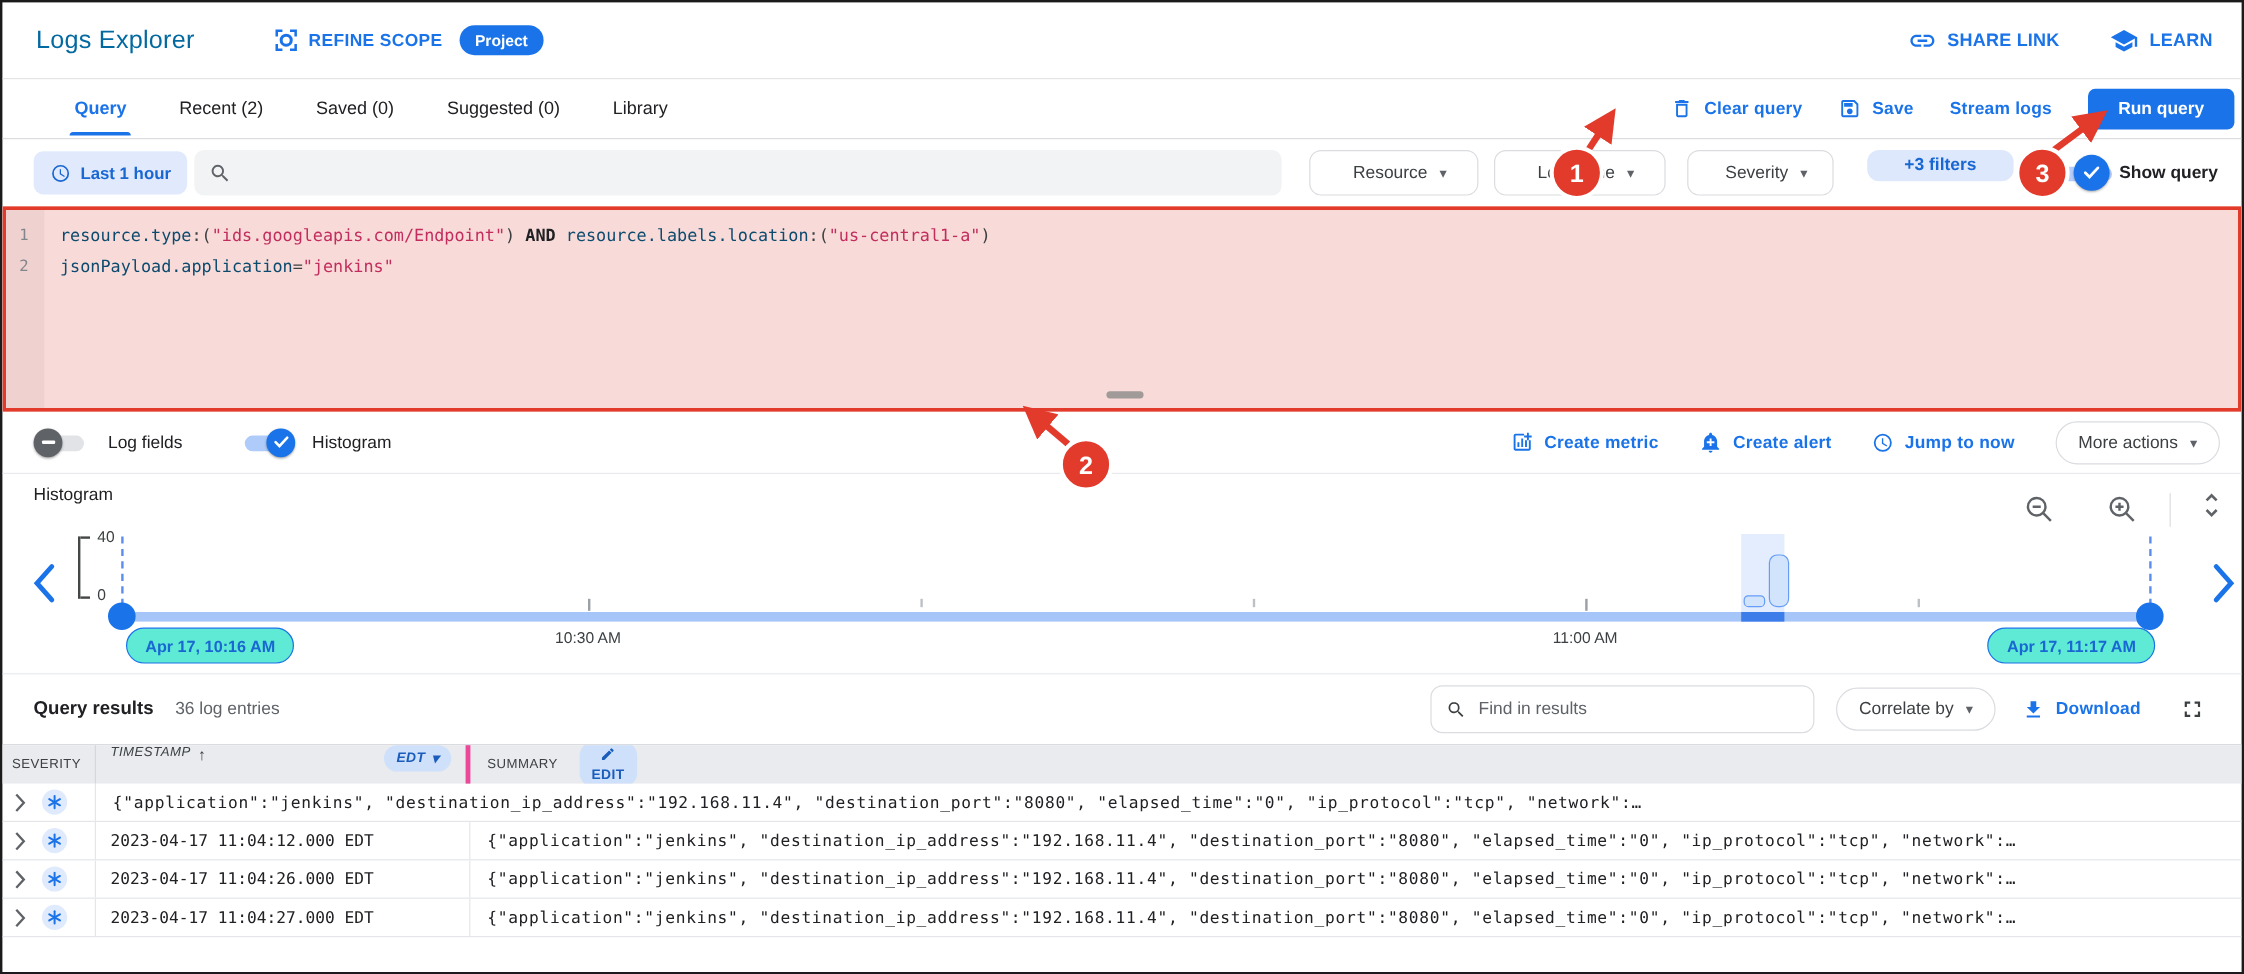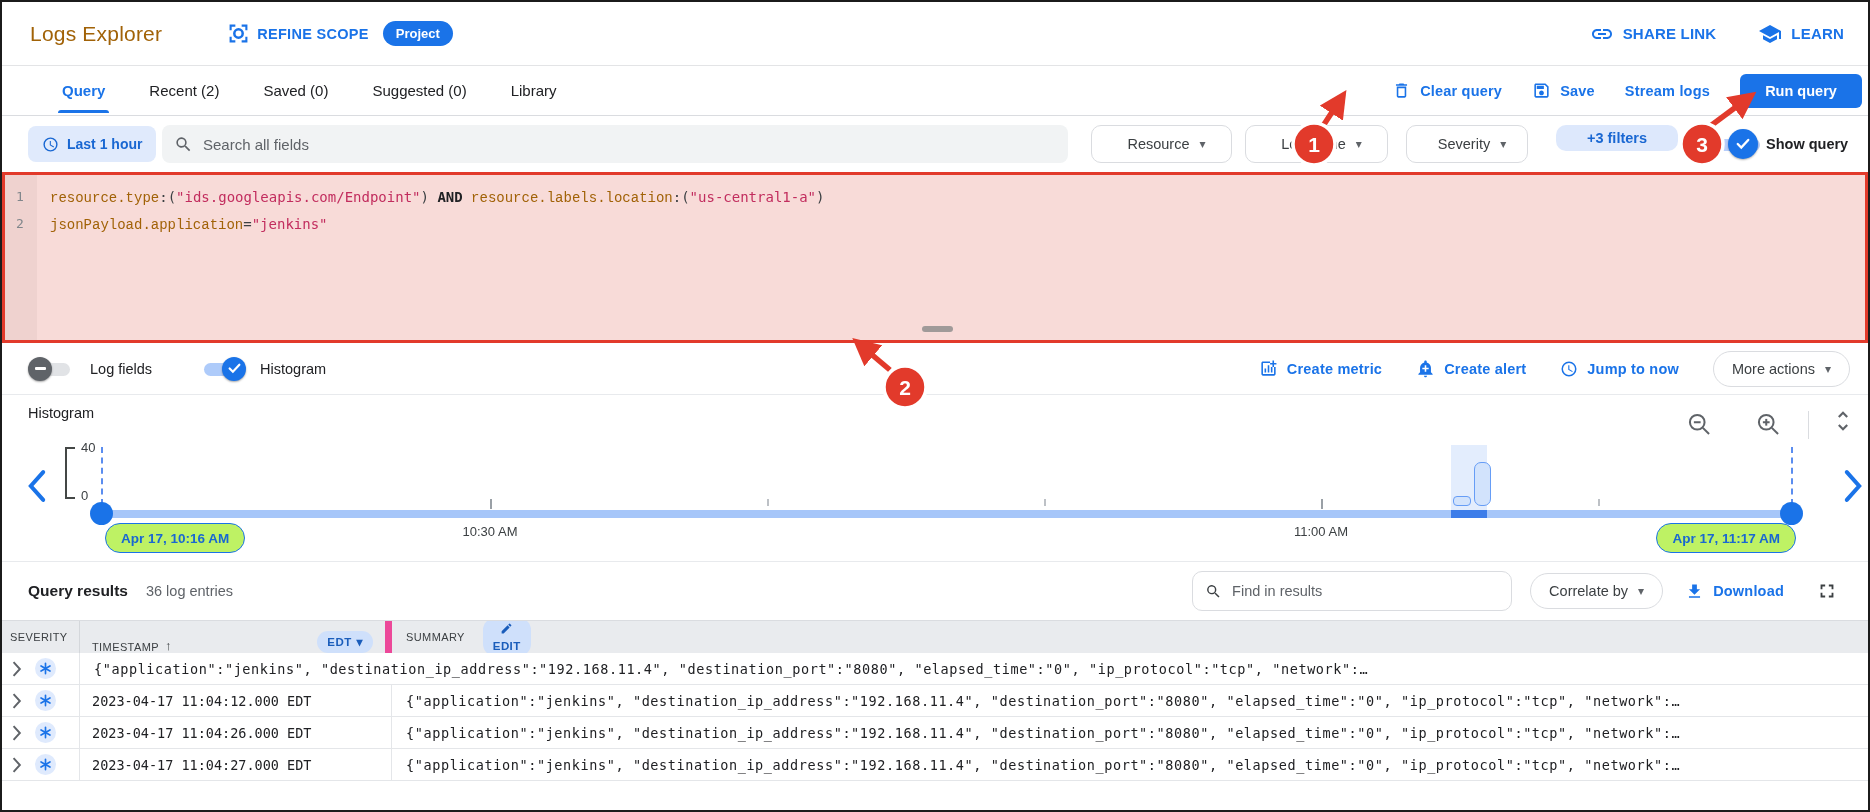--- a/index.html
+++ b/index.html
@@ -6,21 +6,21 @@
   body { background: #fff; font-family: "Liberation Sans", sans-serif; }
   .page {
     position: relative; width: 1870px; height: 812px;
     border: 2px solid #1b1b1b; background: #fff; overflow: hidden;
     color: #202124;
   }
   svg { display: block; }
 
   
   .topbar { height: 64px; display: flex; align-items: center; padding: 0 24px 0 28px; border-bottom: 1px solid #e3e4e6; }
-  .app-title { font-size: 21px; color: #a16207; letter-spacing: .2px; }
+  .app-title { font-size: 21px; color: #0369a1; letter-spacing: .2px; }
   .refine { display: flex; align-items: center; gap: 8px; margin-left: 66px; cursor: pointer; }
   .refine-label { color: #1a73e8; font-size: 14.5px; font-weight: 700; letter-spacing: .3px; }
   .project-pill { background: #1a73e8; color: #fff; font-size: 13px; font-weight: 600; border-radius: 13px; padding: 5px 13px; margin-left: 6px; }
   .topbar-right { margin-left: auto; display: flex; align-items: center; gap: 42px; }
   .blue-action { display: flex; align-items: center; gap: 9px; color: #1a73e8; font-size: 15px; font-weight: 700; letter-spacing: .2px; cursor: pointer; }
 
   
   .tabbar { height: 50px; display: flex; align-items: center; padding: 0 6px 0 26px; border-bottom: 1px solid #dadce0; }
   .tabs { display: flex; align-items: center; gap: 40px; }
   .tab { position: relative; font-size: 15px; color: #202124; padding: 14px 2px; cursor: pointer; white-space: nowrap; }
@@ -47,21 +47,21 @@
   .sq-knob { position: relative; width: 30px; height: 30px; border-radius: 50%; background: #1a73e8; display: flex; align-items: center; justify-content: center; box-shadow: 0 1px 2px rgba(0,0,0,.3); margin-left: 14px; }
   .show-query-label { font-size: 14.5px; color: #202124; font-weight: 600; }
 
   
   .editor { position: relative; height: 171px; background: #f8dbd8; border: 3px solid #e23a2b; }
   .editor-gutter { position: absolute; left: 0; top: 0; bottom: 0; width: 32px; background: #efd2cf; }
   .code { position: relative; padding-top: 9px; font-family: "DejaVu Sans Mono", monospace; font-size: 14px; }
   .code-line { display: flex; line-height: 26px; }
   .lnum { width: 32px; flex: 0 0 32px; text-align: left; padding-left: 11px; color: #80868b; font-size: 13px; }
   .ltext { padding-left: 13px; white-space: pre; }
-  .tok-field { color: #a16207; font-family: Liberation Mono, monospace; }
+  .tok-field { color: #0c4a6e; }
   .tok-string { color: #c22d5e; }
   .tok-punct { color: #3c4043; }
   .tok-keyword { color: #202124; font-weight: 600; }
   .drag-handle { position: absolute; left: 917px; top: 151px; width: 31px; height: 6px; border-radius: 3px; background: #a09a99; cursor: row-resize; }
 
   
   .viewbar { height: 52px; display: flex; align-items: center; padding: 0 18px 0 24px; border-bottom: 1px solid #e8eaed; }
   .switch { position: relative; width: 52px; height: 30px; cursor: pointer; flex: 0 0 auto; }
   .switch .track { position: absolute; left: 8px; top: 9px; width: 36px; height: 13px; border-radius: 7px; }
   .switch .knob { position: absolute; top: 3px; width: 24px; height: 24px; border-radius: 50%; display: flex; align-items: center; justify-content: center; box-shadow: 0 1px 2px rgba(0,0,0,.35); }
@@ -91,39 +91,39 @@
   .timeline { position: absolute; left: 100px; top: 115px; width: 1690px; height: 8px; background: #a6c6f9; }
   .timeline-selection { position: absolute; left: 1449px; top: 115px; width: 36px; height: 8px; background: #3d7de9; }
   .hist-band { position: absolute; left: 1449px; top: 50px; width: 36px; height: 65px; background: rgba(66,133,244,.15); }
   .bar { position: absolute; background: #d2e3fc; border: 1.5px solid #669df6; }
   .bar-small { left: 1451px; top: 101px; width: 18px; height: 10px; border-radius: 4px; }
   .bar-tall { left: 1472px; top: 67px; width: 17px; height: 44px; border-radius: 7px; }
   .tl-dot { position: absolute; top: 107px; width: 23px; height: 23px; border-radius: 50%; background: #1a73e8; cursor: ew-resize; }
   .dot-left { left: 88px; } .dot-right { left: 1778px; }
   .tick { position: absolute; top: 104px; width: 2px; height: 10px; background: #9aa0a6; }
   .tick-label { position: absolute; top: 129px; font-size: 13px; color: #3c4043; transform: translateX(-50%); }
-  .time-chip-outline { position: absolute; top: 128px; height: 30px; display: flex; align-items: center; border: 1.5px solid #1a73e8; border-radius: 16px; background: #bef264; color: #1967d2; font-size: 13.5px; font-weight: 600; padding: 0 15px; cursor: pointer; white-space: nowrap; }
+  .time-chip-outline { position: absolute; top: 128px; height: 30px; display: flex; align-items: center; border: 1.5px solid #1a73e8; border-radius: 16px; background: #5eead4; color: #1967d2; font-size: 13.5px; font-weight: 600; padding: 0 15px; cursor: pointer; white-space: nowrap; }
   .chip-start { left: 103px; } .chip-end { right: 72px; }
 
   
   .resultsbar { height: 58px; display: flex; align-items: center; padding: 0 20px 0 26px; }
   .results-title { font-size: 15.5px; font-weight: 700; color: #202124; }
   .results-count { font-size: 14.5px; color: #5f6368; margin-left: 18px; }
   .find-box { margin-left: auto; width: 320px; height: 40px; border: 1px solid #dadce0; border-radius: 10px; display: flex; align-items: center; gap: 10px; padding: 0 12px; background: #fff; }
   .find-box input { border: none; outline: none; font-family: inherit; font-size: 14.5px; width: 100%; color: #202124; }
   .find-box input::placeholder { color: #5f6368; }
   .correlate { margin-left: 18px; }
   .download { margin-left: 22px; font-size: 14.5px; }
   .fullscreen { margin-left: 32px; margin-right: 10px; cursor: pointer; }
 
   
   .logtable { border-top: 1px solid #dadce0; }
   .thead { display: flex; height: 32px; background: #e9ebee; align-items: center; font-size: 11px; color: #3c4043; letter-spacing: .4px; }
   .col-sev { flex: 0 0 78px; padding-left: 8px; border-right: 1px solid #d4d7db; align-self: stretch; display: flex; align-items: center; }
-  .col-ts { flex: 0 0 312px; padding-left: 12px; border-right: 7px solid #ec4899; align-self: stretch; display: flex; align-items: flex-end; }
+  .col-ts { flex: 0 0 312px; padding-left: 12px; border-right: 4px solid #ec4899; align-self: stretch; display: flex; align-items: flex-start; font-style: italic; }
   .col-sum { flex: 1 1 auto; padding-left: 14px; align-self: stretch; display: flex; align-items: center; overflow: hidden; }
   .sort-arrow { font-size: 13px; margin-left: 6px; color: #3c4043; }
   .hdr-pill { background: #cfe0fb; color: #1a5dbb; font-size: 11.5px; font-weight: 700; border-radius: 12px; padding: 4px 10px; display: flex; align-items: center; gap: 5px; cursor: pointer; }
   .ts-pill { margin-left: auto; margin-right: 12px; }
   .sum-pill { margin-left: 18px; flex-direction: column; }
   .trow { display: flex; height: 32px; border-bottom: 1px solid #e4e6e9; align-items: center; font-family: "DejaVu Sans Mono", monospace; font-size: 13.5px; color: #202124; }
   .sev-cell { flex: 0 0 78px; align-self: stretch; display: flex; align-items: center; gap: 13px; padding-left: 10px; border-right: 1px solid #e4e6e9; }
   .ts-cell { flex: 0 0 312px; align-self: stretch; display: flex; align-items: center; padding-left: 12px; border-right: 1px solid #e4e6e9; white-space: nowrap; }
   .sum-cell { flex: 1 1 auto; align-self: stretch; display: flex; align-items: center; padding-left: 14px; white-space: nowrap; overflow: hidden; letter-spacing: .6px; }
   .sev-badge { width: 21px; height: 21px; border-radius: 50%; background: #dfeafd; display: flex; align-items: center; justify-content: center; }
@@ -217,21 +217,20 @@
           </svg>
       </span>
       <span>Last 1 hour</span>
     </div>
     <div class="search-box">
       <span>
         <svg width="19" height="19" viewBox="0 0 24 24" fill="#5f6368">
             <path d="M15.5 14h-.79l-.28-.27a6.5 6.5 0 10-.7.7l.27.28v.79l5 4.99L20.49 19l-4.99-5zm-6 0A4.5 4.5 0 1114 9.5 4.5 4.5 0 019.5 14z"></path>
           </svg>
       </span>
-      <input type="text" placeholder="Search all fields" style="">
     </div>
     <div class="dd-pill dd-resource">
       <span>Resource</span>
         <span class="caret">▾</span>
     </div>
     <div class="dd-pill dd-logname">
       <span>Log name</span>
         <span class="caret">▾</span>
     </div>
     <div class="dd-pill dd-severity">

